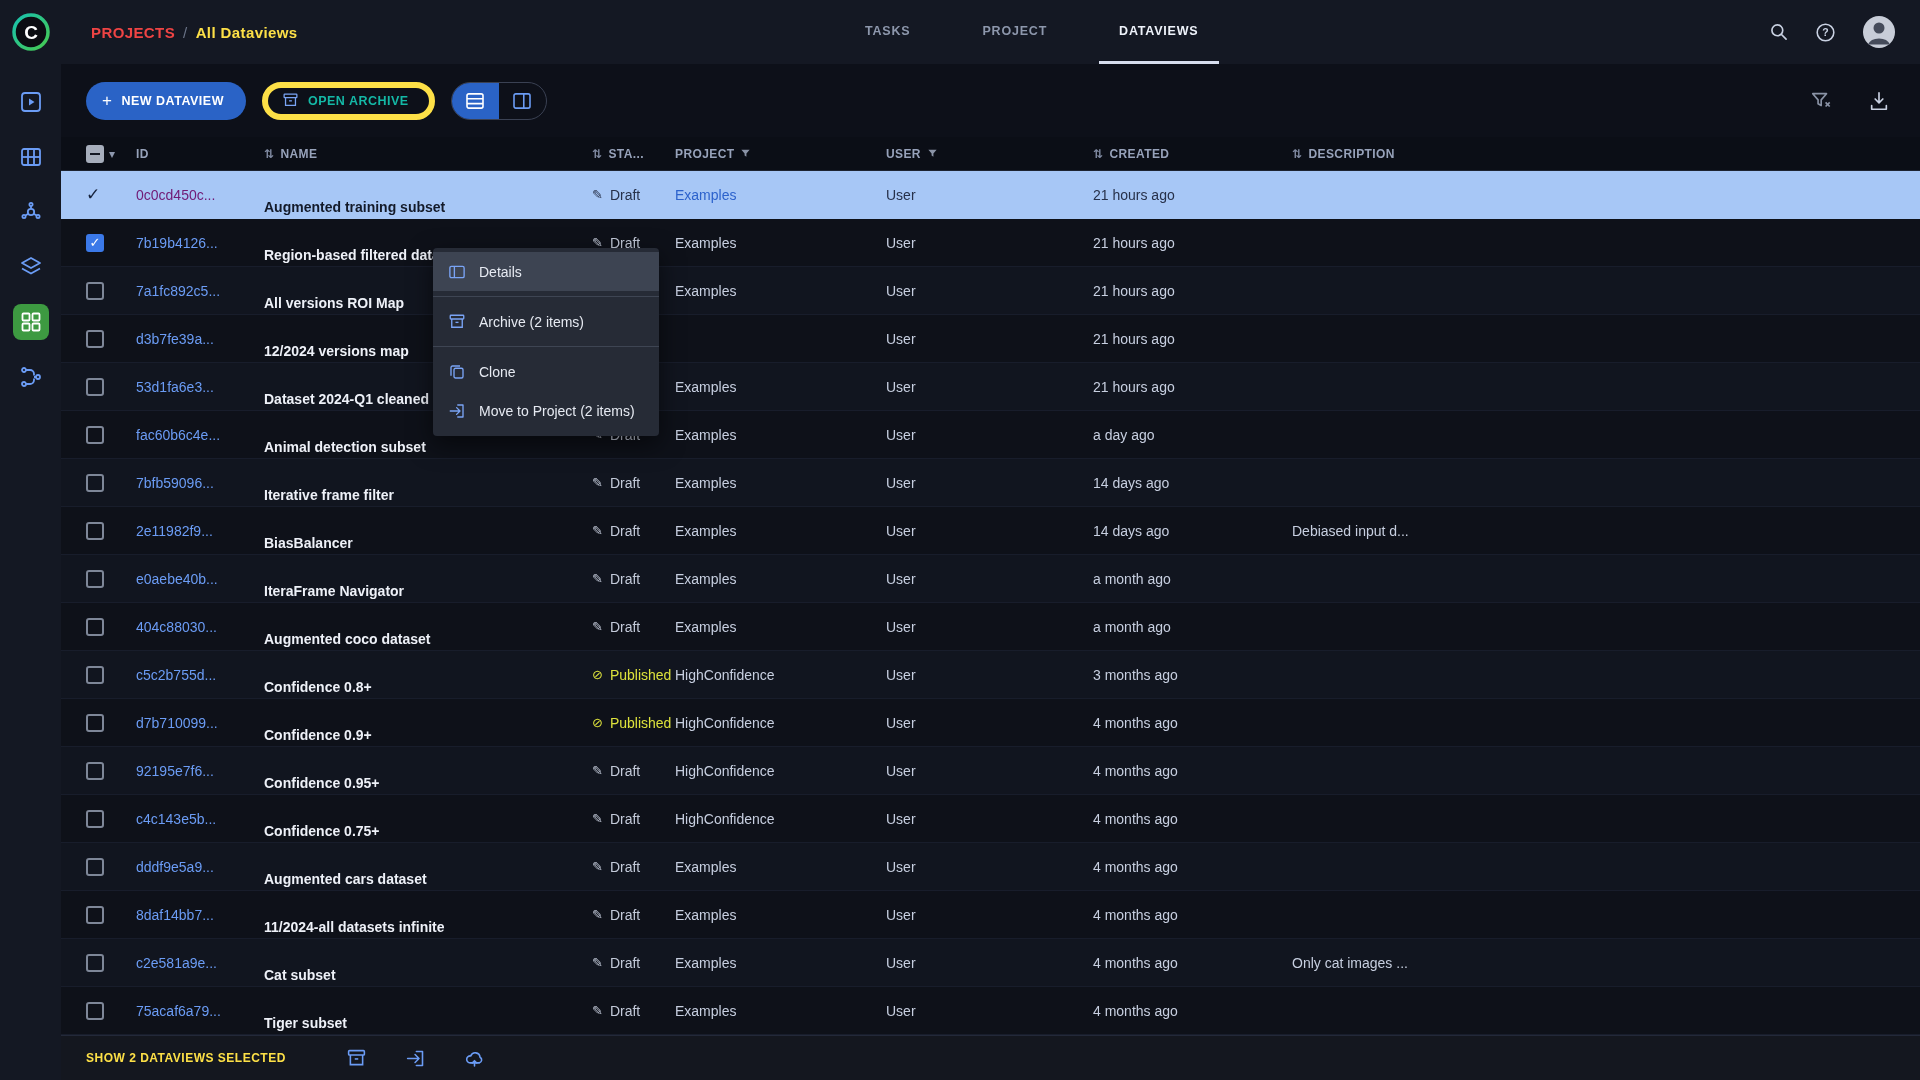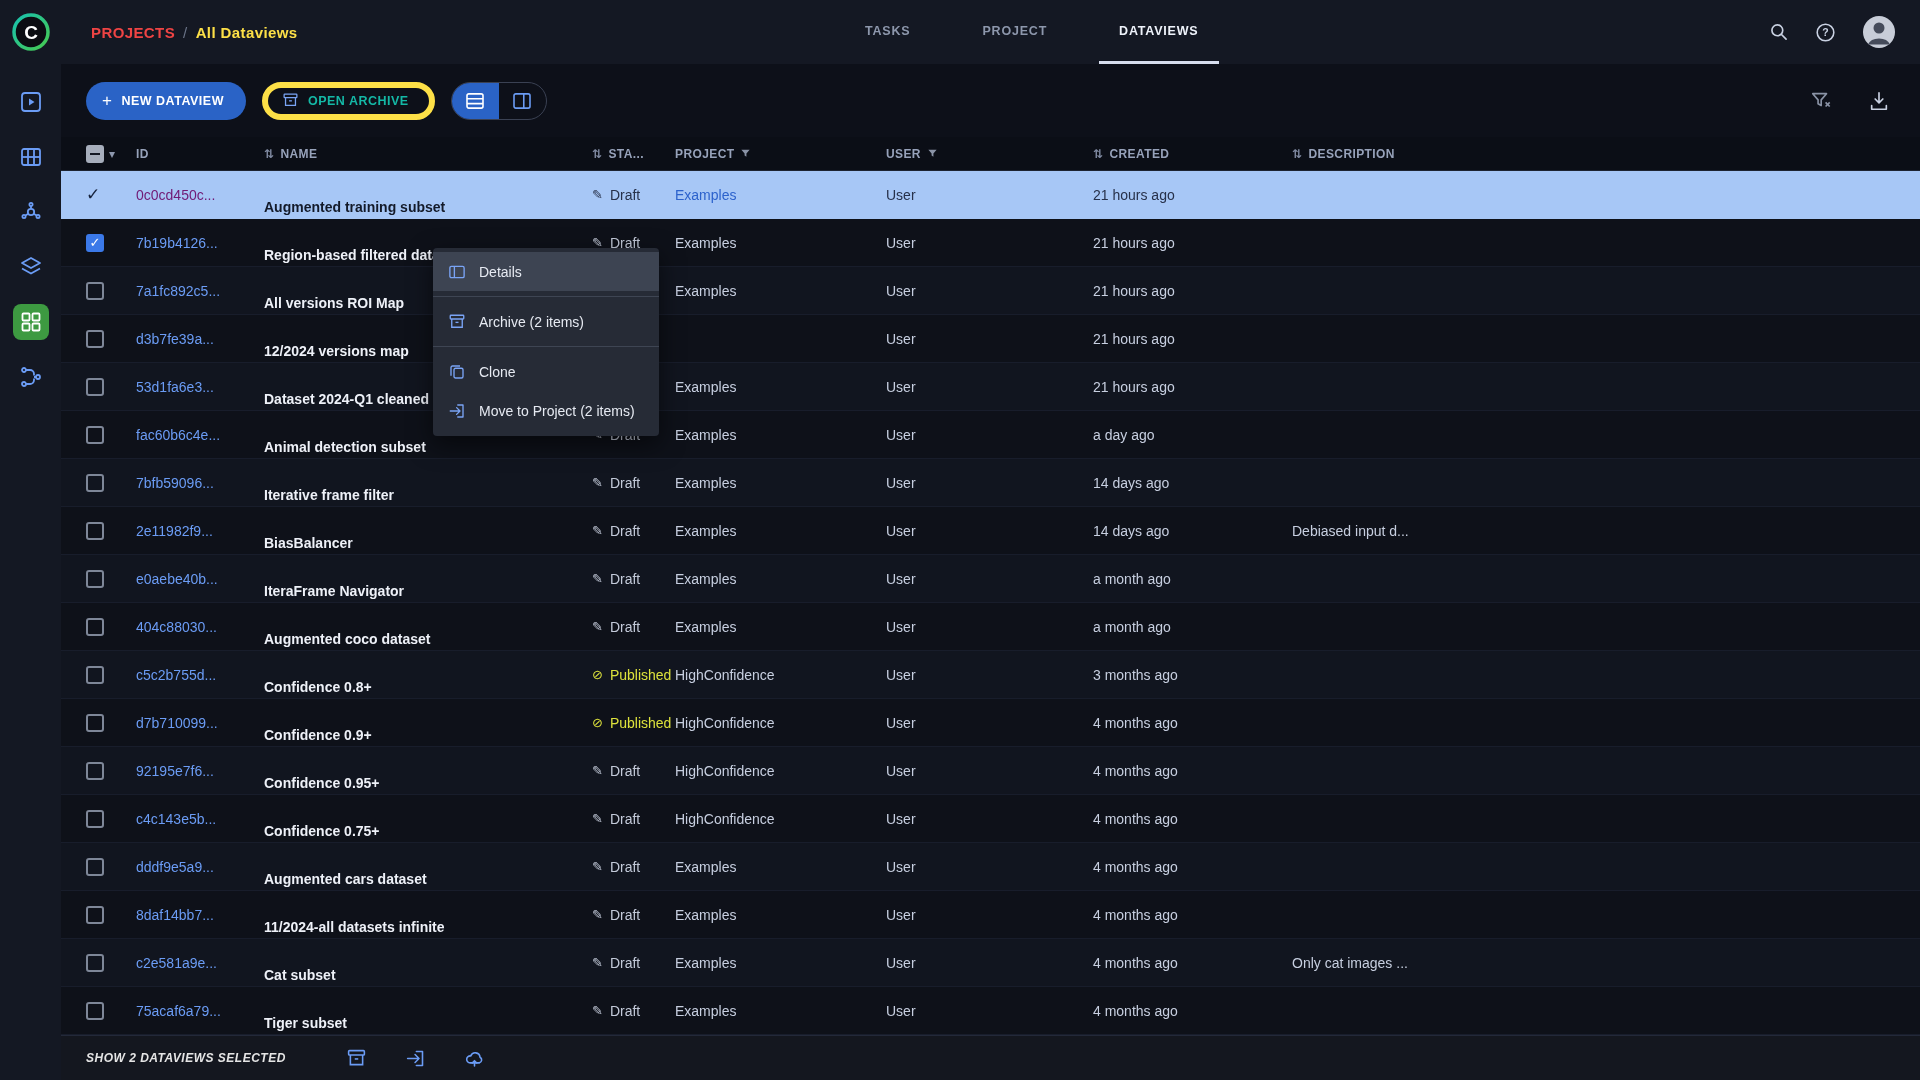--- a/index.html
+++ b/index.html
@@ -69,21 +69,21 @@
 
   
   .menu { position:absolute; left:433px; top:208px; width:226px; background:#262b36; border-radius:4px; padding:4px 0 6px; box-shadow:0 8px 24px rgba(0,0,0,.55); z-index:20;margin-top:40px; }
   .menu-item { height:39px; display:flex; align-items:center; gap:13px; padding:0 15px; font-size:14px; color:#e6eaf2; cursor:pointer; }
   .menu-item.active { background:#3d4452; }
   .menu-sep { height:1px; background:#3e4553; margin:5px 0; }
   .mi { display:flex; width:18px; }
 
   
   .footer { position:absolute; left:61px; right:0; bottom:0; height:45px; background:#14171f; border-top:1px solid #232939; display:flex; align-items:center; padding-left:25px; z-index:4; }
-  .footer-text { font-size:12px; font-weight:700; letter-spacing:.5px; color:#e5e5e5; cursor:pointer;font-style:italic; }
+  .footer-text { font-size:12px; font-weight:700; letter-spacing:.5px; color:#fde047; cursor:pointer; }
   .footer-actions { display:flex; align-items:center; gap:38px; margin-left:60px; }
   .fa-btn { display:flex; cursor:pointer; background:none; border:none; }
 </style>
 </head>
 <body>
 
 <div class="app">
 
   <div class="topbar">
     <div class="logo-wrap">

